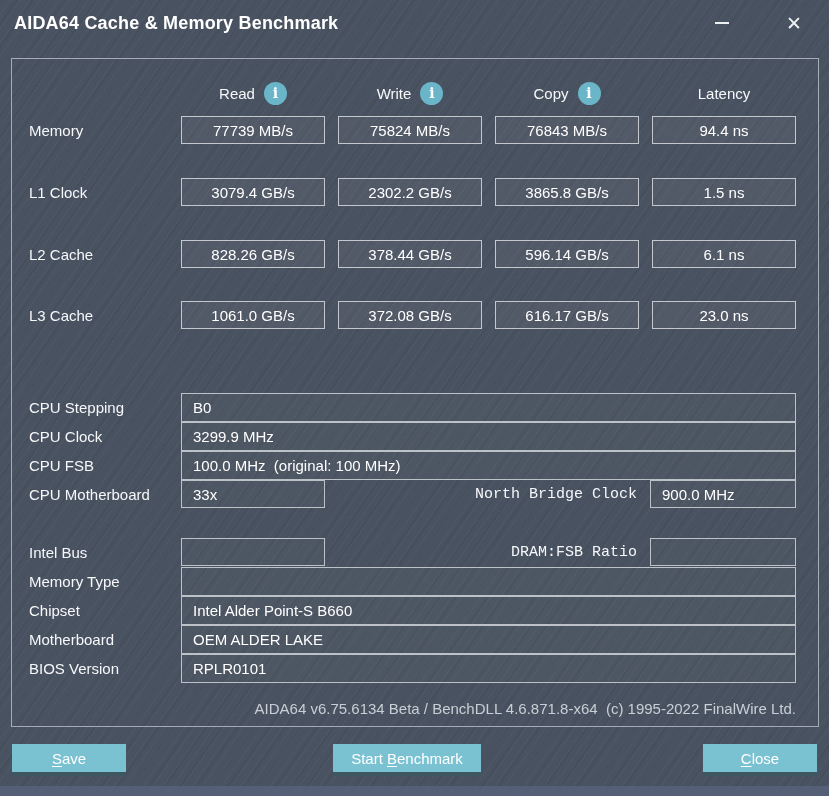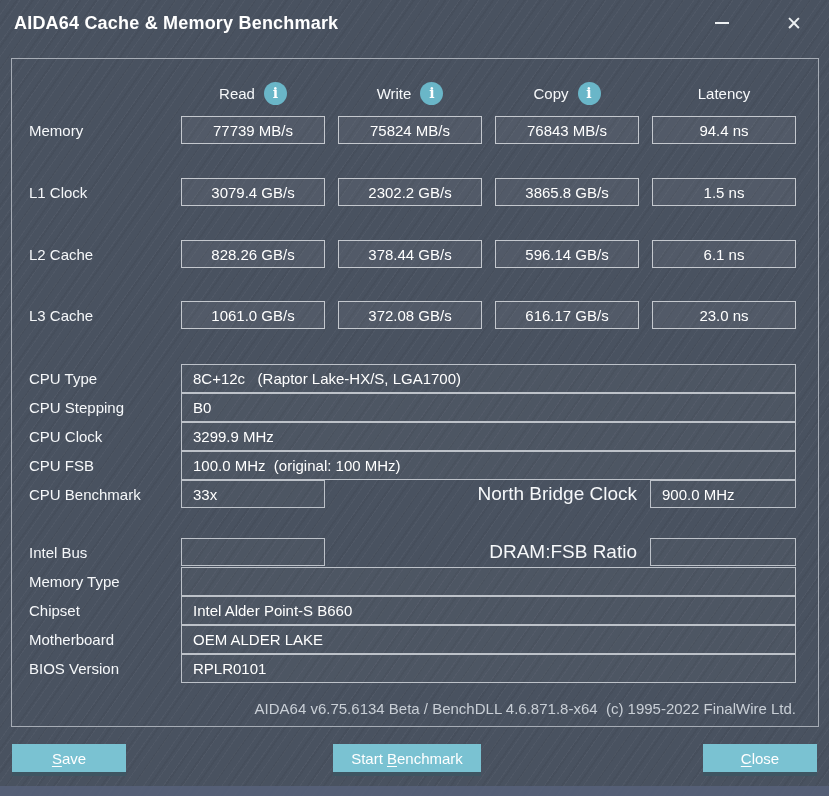--- a/index.html
+++ b/index.html
@@ -36,22 +36,22 @@
   }
   .row{position:absolute;left:17px;display:grid;column-gap:13px;}
   .bench{grid-template-columns:139px 144px 144px 144px 144px;height:28px;}
   .bench.header{height:24px;}
   .fullrow{grid-template-columns:139px 615px;height:29px;}
   .splitrow{grid-template-columns:139px 144px 299px 146px;height:28px;}
   .rlabel{
     color:#f6f8fa;font-size:15px;display:flex;align-items:center;white-space:pre;
   }
   .mid-label{
-    color:#f6f8fa;font-size:19px;display:flex;align-items:center;
-    justify-content:flex-end;white-space:pre;
+    color:#f6f8fa;font-size:15px;display:flex;align-items:center;
+    justify-content:flex-end;white-space:pre;font-family:Liberation Mono, monospace;
   }
   .col-head{
     display:flex;align-items:center;justify-content:center;gap:9px;
     color:#f6f8fa;font-size:15px;
   }
   .info-badge{
     width:23px;height:23px;border-radius:50%;
     background:#6ab6c8;color:#ffffff;
     font-size:14px;font-weight:bold;font-family:"DejaVu Serif",serif;
     display:flex;align-items:center;justify-content:center;
@@ -148,38 +148,34 @@
       <div class="vbox">6.1 ns</div>
     </div>
     <div class="row bench" style="top:242px">
       <div class="rlabel">L3 Cache</div>
       <div class="vbox">1061.0 GB/s</div>
       <div class="vbox">372.08 GB/s</div>
       <div class="vbox">616.17 GB/s</div>
       <div class="vbox">23.0 ns</div>
     </div>
 
-    <div class="row fullrow" style="top:305px">
-      <div class="rlabel">CPU Type</div>
-      <div class="wbox">8C+12c   (Raptor Lake-HX/S, LGA1700)</div>
-    </div>
     <div class="row fullrow" style="top:334px">
       <div class="rlabel">CPU Stepping</div>
       <div class="wbox">B0</div>
     </div>
     <div class="row fullrow" style="top:363px">
       <div class="rlabel">CPU Clock</div>
       <div class="wbox">3299.9 MHz</div>
     </div>
     <div class="row fullrow" style="top:392px">
       <div class="rlabel">CPU FSB</div>
       <div class="wbox">100.0 MHz  (original: 100 MHz)</div>
     </div>
     <div class="row splitrow" style="top:421px">
-      <div class="rlabel">CPU Benchmark</div>
+      <div class="rlabel">CPU Motherboard</div>
       <div class="wbox">33x</div>
       <div class="mid-label">North Bridge Clock</div>
       <div class="wbox">900.0 MHz</div>
     </div>
 
     <div class="row splitrow" style="top:479px">
       <div class="rlabel">Intel Bus</div>
       <div class="wbox"></div>
       <div class="mid-label">DRAM:FSB Ratio</div>
       <div class="wbox"></div>

